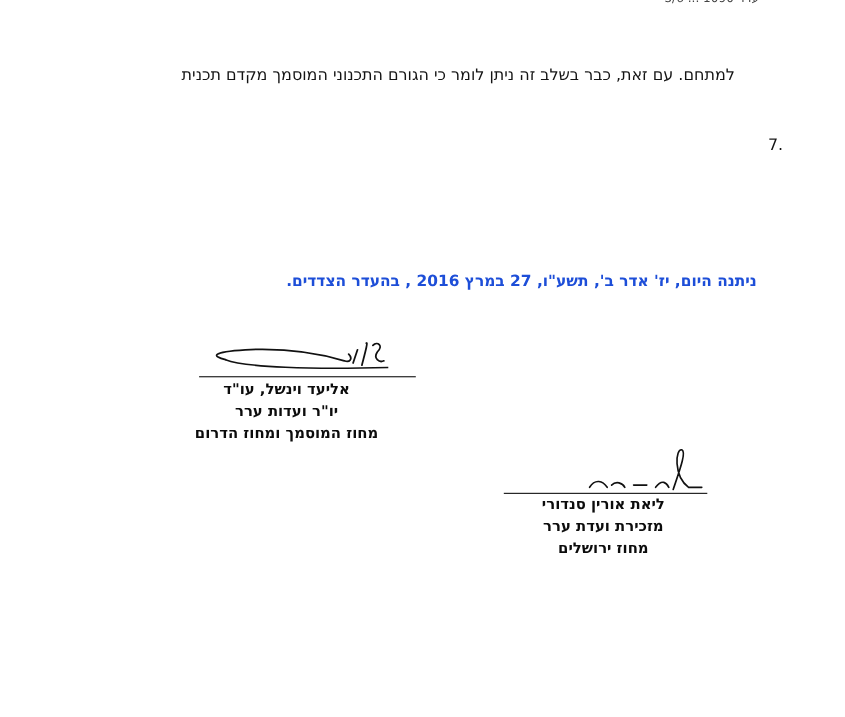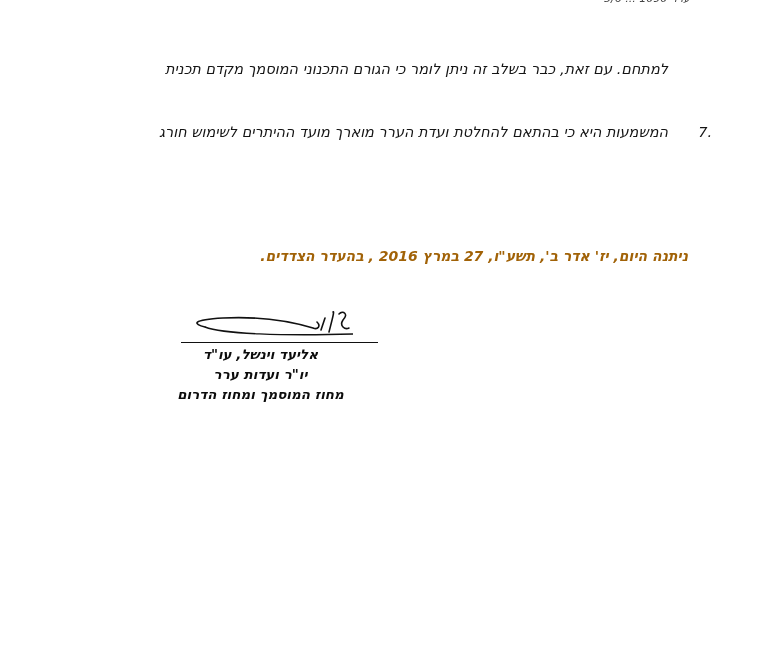--- a/index.html
+++ b/index.html
@@ -13,21 +13,20 @@
       position: relative;
       overflow: hidden;
       font-family: "DejaVu Sans", sans-serif;
       color: #111111;
     }
     .page {
       position: absolute;
       left: 0; top: 0;
       width: 768px; height: 652px;
       background: #ffffff;
-      font-style: italic;
     }
     .header-cut {
       position: absolute;
       top: -8px;
       left: 604px;
       width: 160px;
       height: 14px;
       font-size: 11px;
       color: #444;
       direction: rtl;
@@ -61,21 +60,21 @@
     }
     .given {
       position: absolute;
       right: 80px;
       top: 248px;
       direction: rtl;
       font-family: "DejaVu Sans", sans-serif;
       font-weight: bold;
       font-size: 14px;
       white-space: nowrap;
-      color: #a16207;
+      color: #1d4ed8;
     }
     .sig-block {
       position: absolute;
       direction: rtl;
       text-align: center;
       font-family: "DejaVu Sans", sans-serif;
       font-weight: bold;
       font-size: 13.5px;
       line-height: 20px;
       color: #0c0c0c;
@@ -118,30 +117,38 @@
 <div class="page">
 
   <div class="header-cut">ערר 1090 ... 5/6</div>
 
   <div class="para para-cont">
     <div>למתחם. עם זאת, כבר בשלב זה ניתן לומר כי הגורם התכנוני המוסמך מקדם תכנית</div>
   </div>
 
   <div class="para para-7">
     <span class="num">7.</span>
-    <div>המשמעות היא כי בהתאם להחלטת ועדת הערר מוארך מועד ההיתרים לשימוש חורג</div>
   </div>
 
   <div class="given">ניתנה היום, יז' אדר ב', תשע"ו, 27 במרץ 2016 , בהעדר הצדדים.</div>
 
   <div class="sig-block sig-1">
     <svg class="sig-drawing" viewBox="0 0 195 44">
       <path d="M 42 27 C 30 24, 28 20, 60 18 C 100 16, 130 22, 150 28 C 155 30, 158 26, 154 22 M 162 18 L 158 30 M 170 12 C 172 10, 168 24, 166 32 M 176 14 C 180 10, 186 14, 180 20 C 176 26, 182 30, 186 28" fill="none" stroke="#111" stroke-width="1.6" stroke-linecap="round"></path>
       <path d="M 42 27 C 60 34, 120 36, 190 34" fill="none" stroke="#111" stroke-width="1.4"></path>
     </svg>
     <div class="sig-line"></div>
     <span class="sig-text">אליעד וינשל, עו"ד</span>
     <span class="sig-text">יו"ר ועדות ערר</span>
     <span class="sig-text">מחוז המוסמך ומחוז הדרום</span>
   </div>
 
+  <div class="sig-block sig-2">
+    <svg class="sig-drawing" viewBox="0 0 185 44">
+      <path d="M 80 38 C 85 30, 92 32, 96 38 M 100 36 C 104 32, 110 34, 112 38 M 120 36 L 132 36 M 140 38 C 146 30, 150 34, 152 38 M 156 40 C 162 22, 168 6, 164 4 C 158 2, 156 28, 170 38 L 182 38" fill="none" stroke="#111" stroke-width="1.5" stroke-linecap="round"></path>
+    </svg>
+    <div class="sig-line"></div>
+    <span class="sig-text">ליאת אורין סנדורי</span>
+    <span class="sig-text">מזכירת ועדת ערר</span>
+    <span class="sig-text">מחוז ירושלים</span>
+  </div>
 
 </div>
 
 </body></html>

